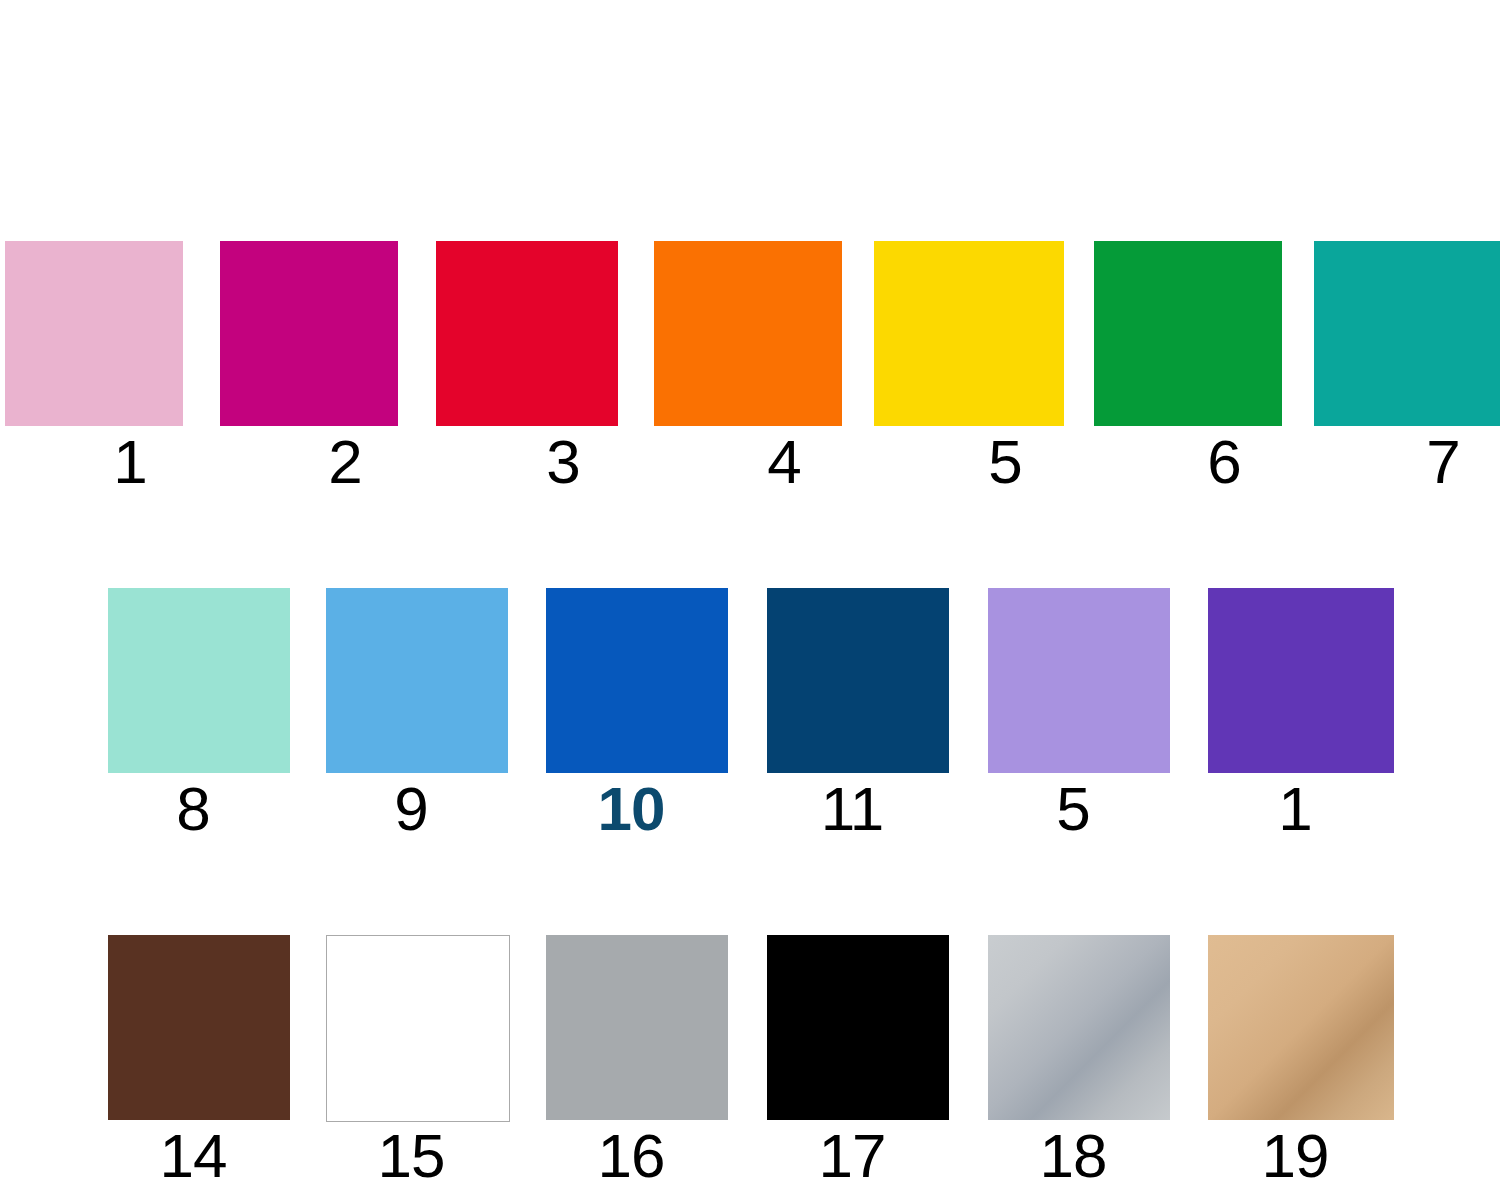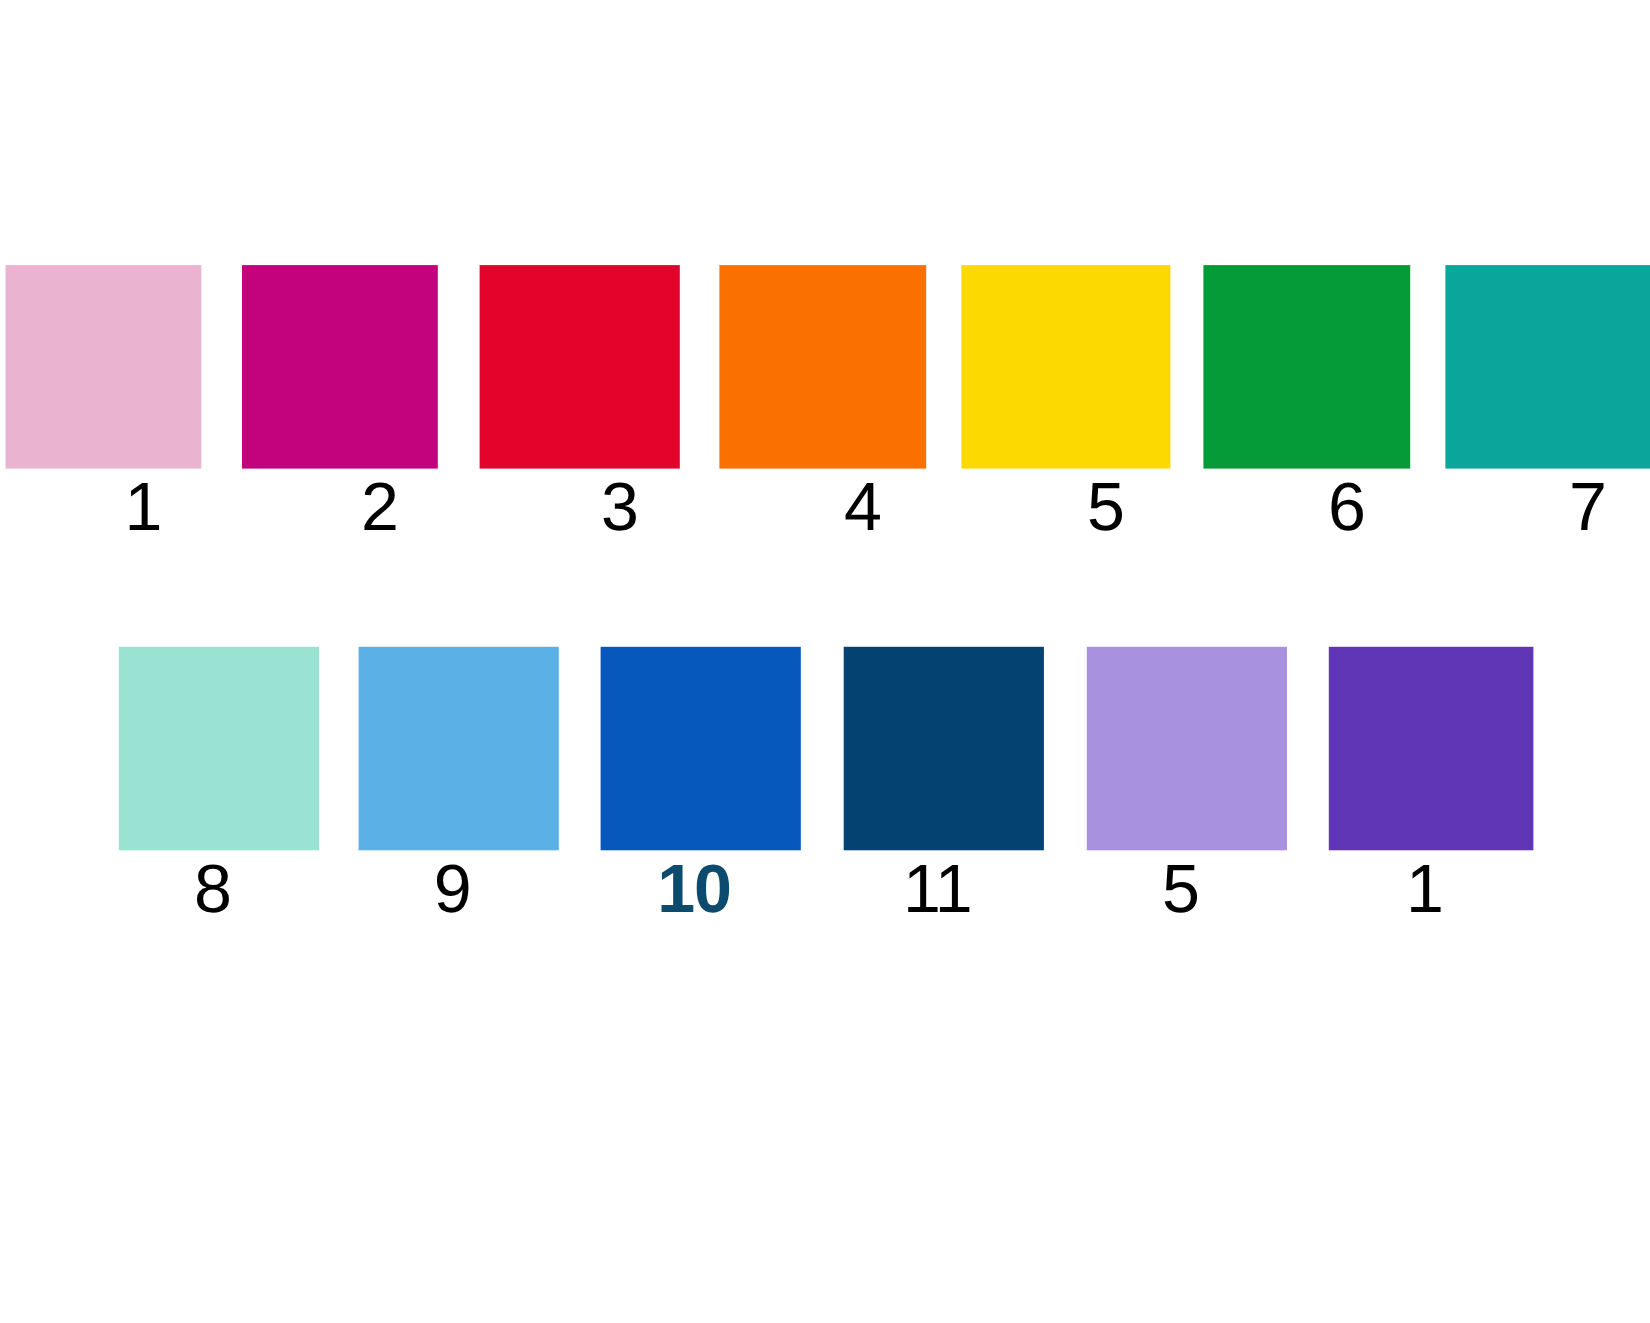--- a/index.html
+++ b/index.html
@@ -114,14 +114,40 @@
     <div class="swatch-cell" style="left:988px;width:182px;">
       <div class="swatch-chip" style="background: rgb(168, 146, 224);"></div>
       <div class="swatch-label shift-left" style="color: rgb(0, 0, 0);">5</div>
     </div>
     <div class="swatch-cell" style="left:1208px;width:186px;">
       <div class="swatch-chip" style="background: rgb(97, 54, 182);"></div>
       <div class="swatch-label shift-left" style="color: rgb(0, 0, 0);">1</div>
     </div>
   </div>
 
+  <div class="swatch-row" style="top:935px;">
+    <div class="swatch-cell" style="left:108px;width:182px;">
+      <div class="swatch-chip" style="background: rgb(89, 50, 34);"></div>
+      <div class="swatch-label shift-left" style="color: rgb(0, 0, 0);">14</div>
+    </div>
+    <div class="swatch-cell" style="left:326px;width:182px;">
+      <div class="swatch-chip" style="background: rgb(255, 255, 255); border: 1px solid rgb(170, 170, 170);"></div>
+      <div class="swatch-label shift-left" style="color: rgb(0, 0, 0);">15</div>
+    </div>
+    <div class="swatch-cell" style="left:546px;width:182px;">
+      <div class="swatch-chip" style="background: rgb(166, 170, 173);"></div>
+      <div class="swatch-label shift-left" style="color: rgb(0, 0, 0);">16</div>
+    </div>
+    <div class="swatch-cell" style="left:767px;width:182px;">
+      <div class="swatch-chip" style="background: rgb(0, 0, 0);"></div>
+      <div class="swatch-label shift-left" style="color: rgb(0, 0, 0);">17</div>
+    </div>
+    <div class="swatch-cell" style="left:988px;width:182px;">
+      <div class="swatch-chip" style="background-image: linear-gradient(135deg, rgb(201, 205, 208) 0%, rgb(194, 198, 202) 22%, rgb(174, 180, 188) 48%, rgb(158, 166, 176) 62%, rgb(182, 187, 192) 80%, rgb(198, 202, 205) 100%);"></div>
+      <div class="swatch-label shift-left" style="color: rgb(0, 0, 0);">18</div>
+    </div>
+    <div class="swatch-cell" style="left:1208px;width:186px;">
+      <div class="swatch-chip" style="background-image: linear-gradient(135deg, rgb(224, 188, 146) 0%, rgb(220, 183, 141) 25%, rgb(212, 172, 128) 50%, rgb(189, 148, 104) 68%, rgb(204, 168, 126) 84%, rgb(217, 182, 140) 100%);"></div>
+      <div class="swatch-label shift-left" style="color: rgb(0, 0, 0);">19</div>
+    </div>
+  </div>
 
 </div>
 
 </body></html>

